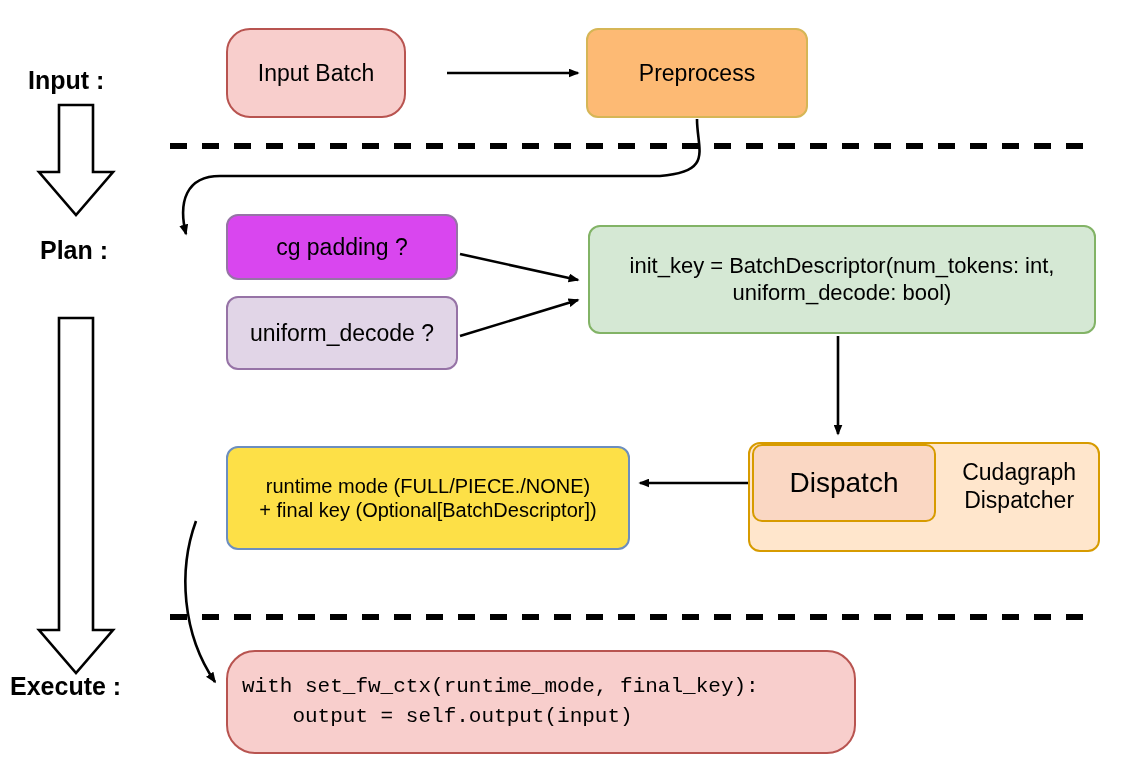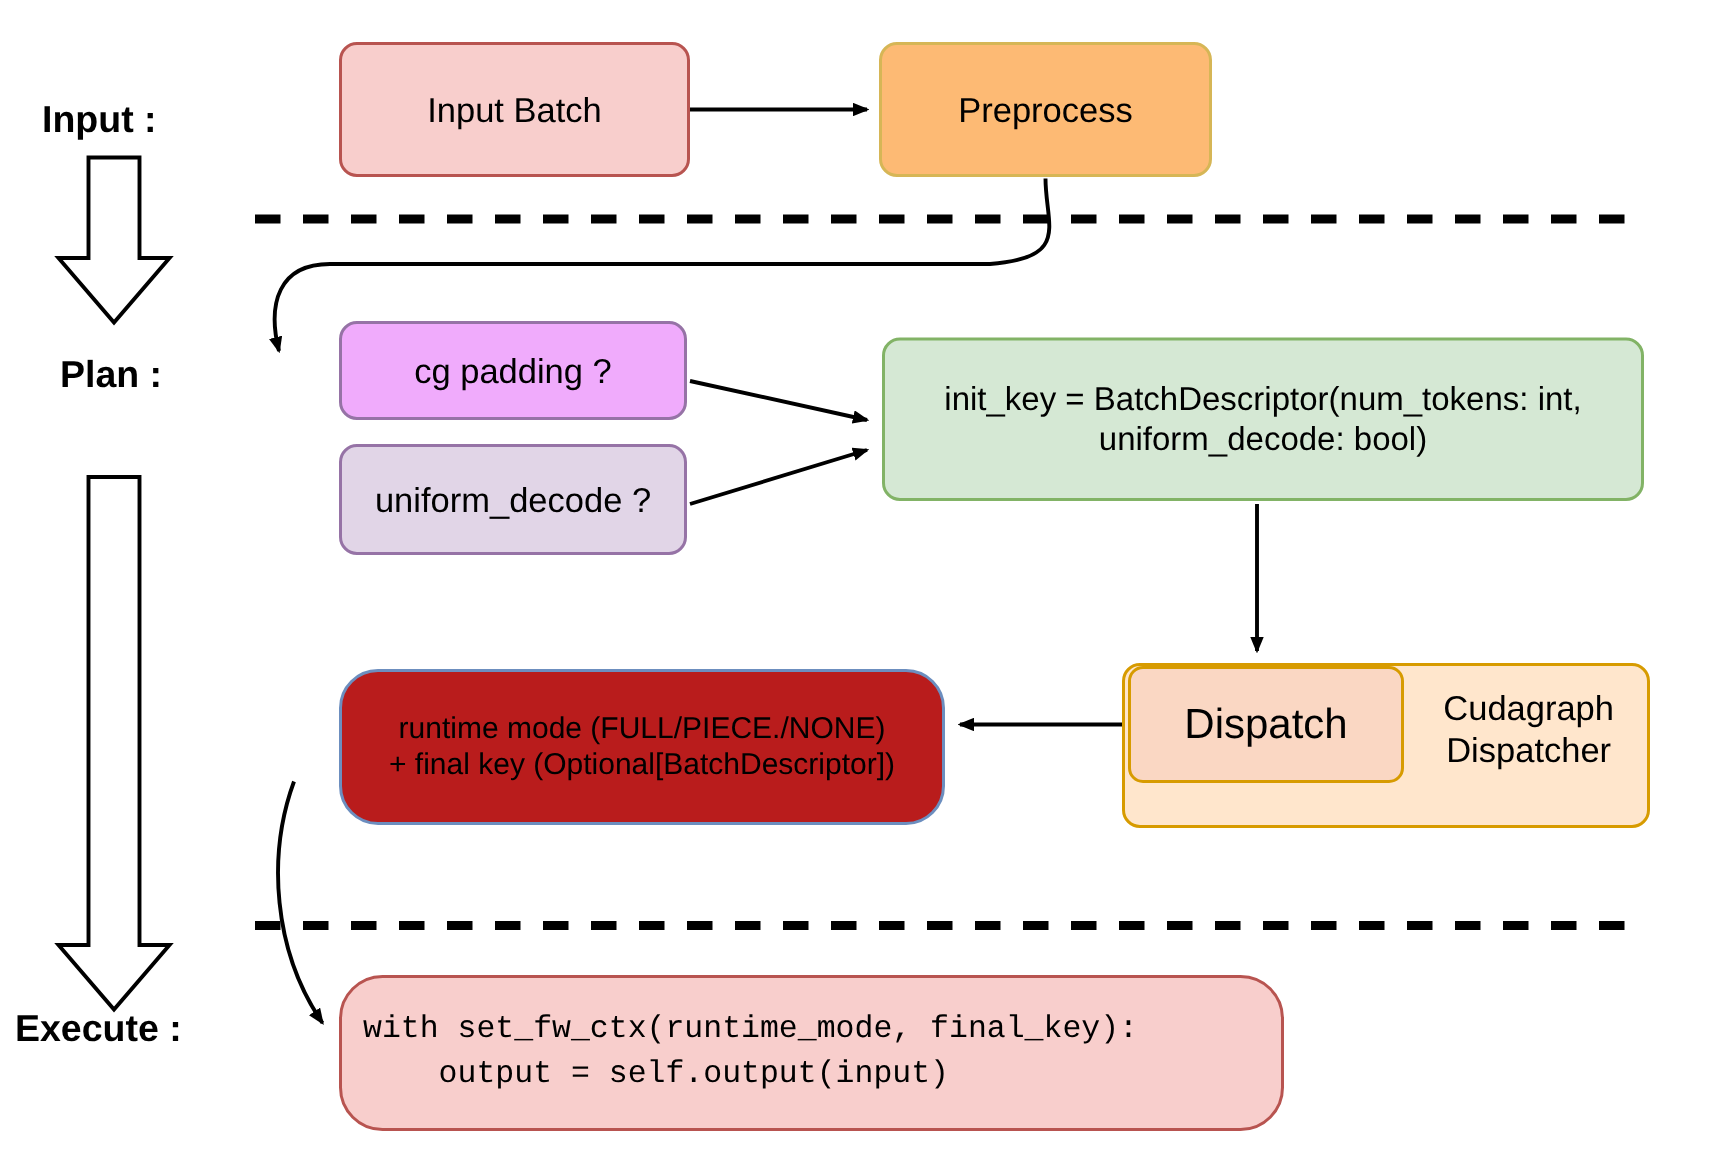--- a/index.html
+++ b/index.html
@@ -50,21 +50,21 @@
   .code-node {
     font-family: "Liberation Mono", monospace;
     font-size: 21px;
     justify-content: flex-start;
     text-align: left;
     white-space: pre;
     padding-left: 14px;
     line-height: 1.42;
     border-radius: 29px;
   }
-  #n-input-batch   { left: 226px; top: 28px;  width: 234px; height: 90px;  font-size: 23px; }
+  #n-input-batch   { left: 226px; top: 28px;  width: 180px; height: 90px;  font-size: 23px; border-radius: 24px; }
   #n-preprocess    { left: 586px; top: 28px;  width: 222px; height: 90px;  font-size: 23px; }
   #n-cg-padding    { left: 226px; top: 214px; width: 232px; height: 66px;  font-size: 23px; }
   #n-uniform       { left: 226px; top: 296px; width: 232px; height: 74px;  font-size: 23px; }
   #n-init-key      { left: 588px; top: 225px; width: 508px; height: 109px; font-size: 22px; }
   #n-dispatcher    { left: 748px; top: 442px; width: 352px; height: 110px; font-size: 23px;
                      align-items: flex-start; justify-content: flex-end; padding-top: 14px; padding-right: 22px; }
   #n-dispatch      { left: 752px; top: 444px; width: 184px; height: 78px;  font-size: 28px; border-radius: 10px; }
   #n-runtime-mode  { left: 226px; top: 446px; width: 404px; height: 104px; font-size: 20px; }
   #n-code          { left: 226px; top: 650px; width: 630px; height: 104px; }
 </style>
@@ -110,21 +110,21 @@
   <div class="stage-label" style="left:10px; top:672px;">Execute :</div>
 
   <div class="node" id="n-input-batch" style="background:#F8CECC; border-color:#B85450;">
     <span>Input Batch</span>
   </div>
 
   <div class="node" id="n-preprocess" style="background:#fdba74; border-color:#D6B656;">
     <span>Preprocess</span>
   </div>
 
-  <div class="node" id="n-cg-padding" style="background:#f0abfc; border-color:#9673A6;">
+  <div class="node" id="n-cg-padding" style="background:#d946ef; border-color:#9673A6;">
     <span>cg padding ?</span>
   </div>
 
   <div class="node" id="n-init-key" style="background:#D5E8D4; border-color:#82B366;">
     <span>
       <span>init_key = BatchDescriptor(num_tokens: int,</span><br>
       <span>uniform_decode: bool)</span>
     </span>
   </div>
 
@@ -136,21 +136,21 @@
     <span>
       <span>Cudagraph</span><br>
       <span>Dispatcher</span>
     </span>
   </div>
 
   <div class="node" id="n-dispatch" style="background:#FAD7C3; border-color:#D79B00;">
     <span>Dispatch</span>
   </div>
 
-  <div class="node" id="n-runtime-mode" style="background:#b91c1c; border-color:#6C8EBF;border-radius:26px;">
+  <div class="node" id="n-runtime-mode" style="background:#fde047; border-color:#6C8EBF;">
     <span>
       <span>runtime mode (FULL/PIECE./NONE)</span><br>
       <span>+ final key (Optional[BatchDescriptor])</span>
     </span>
   </div>
 
   <div class="node code-node" id="n-code" style="background:#F8CECC; border-color:#B85450;">
     <span><span>with set_fw_ctx(runtime_mode, final_key):</span><br><span>    output = self.output(input)</span></span>
   </div>
 

